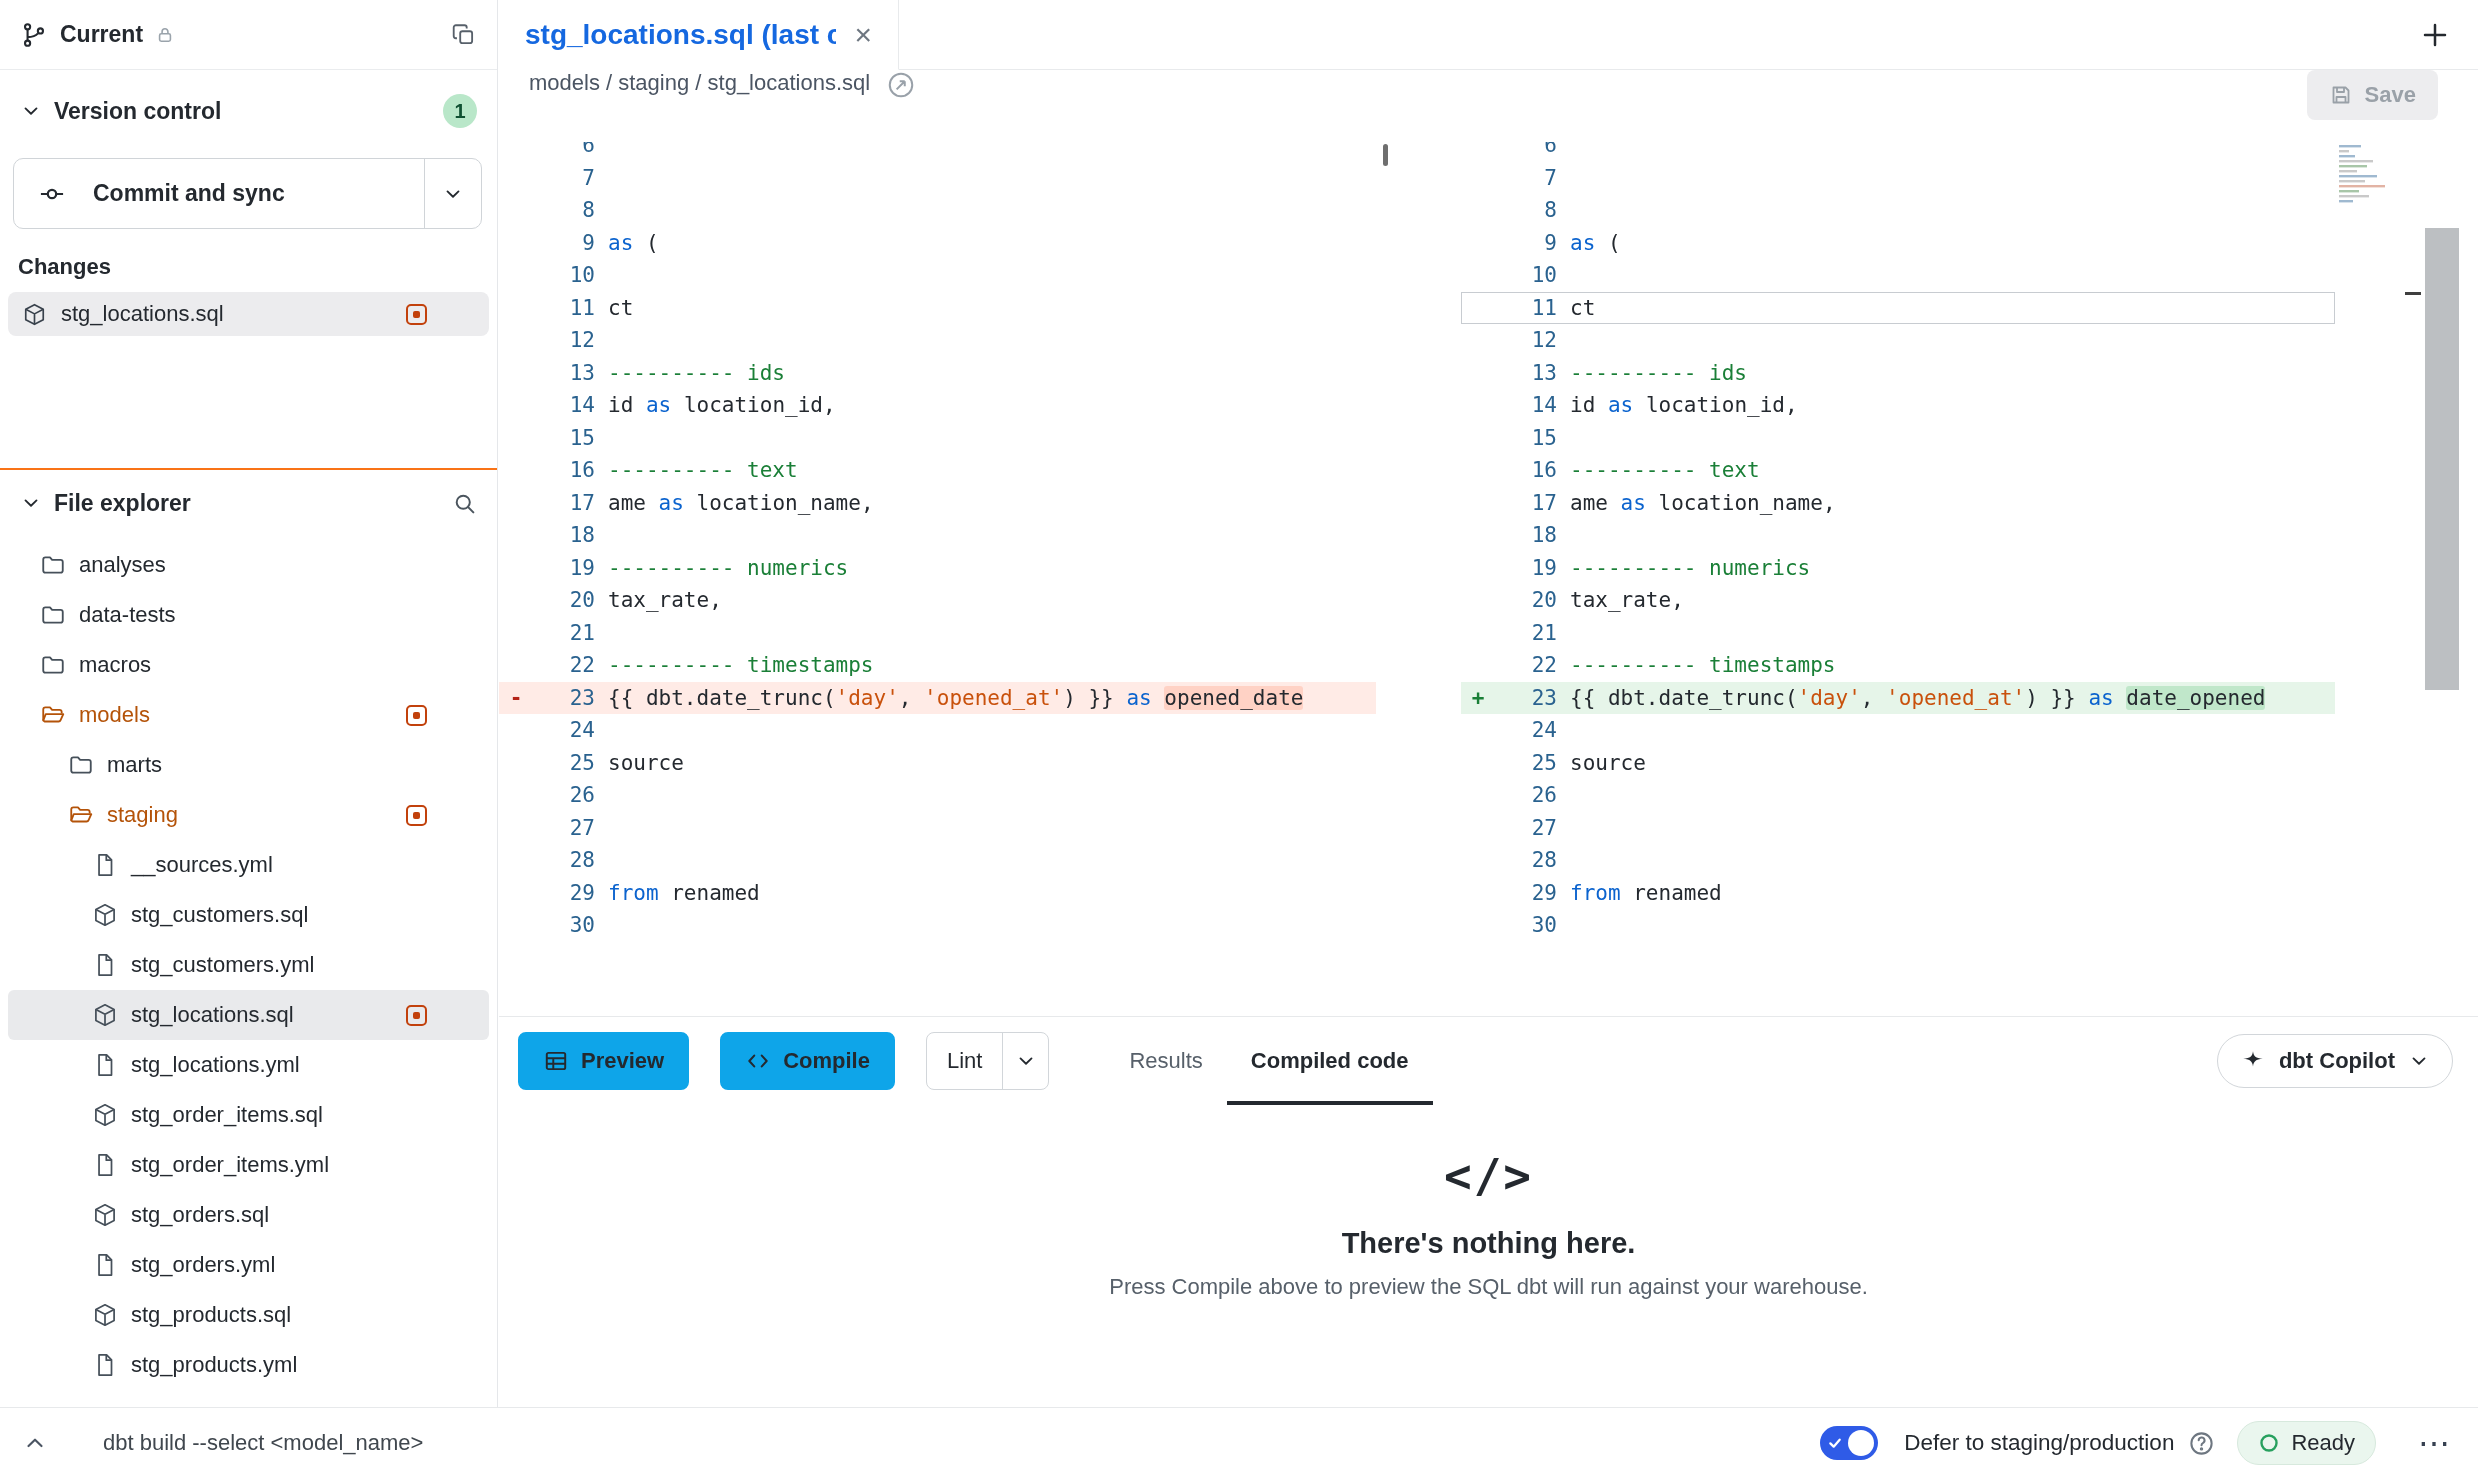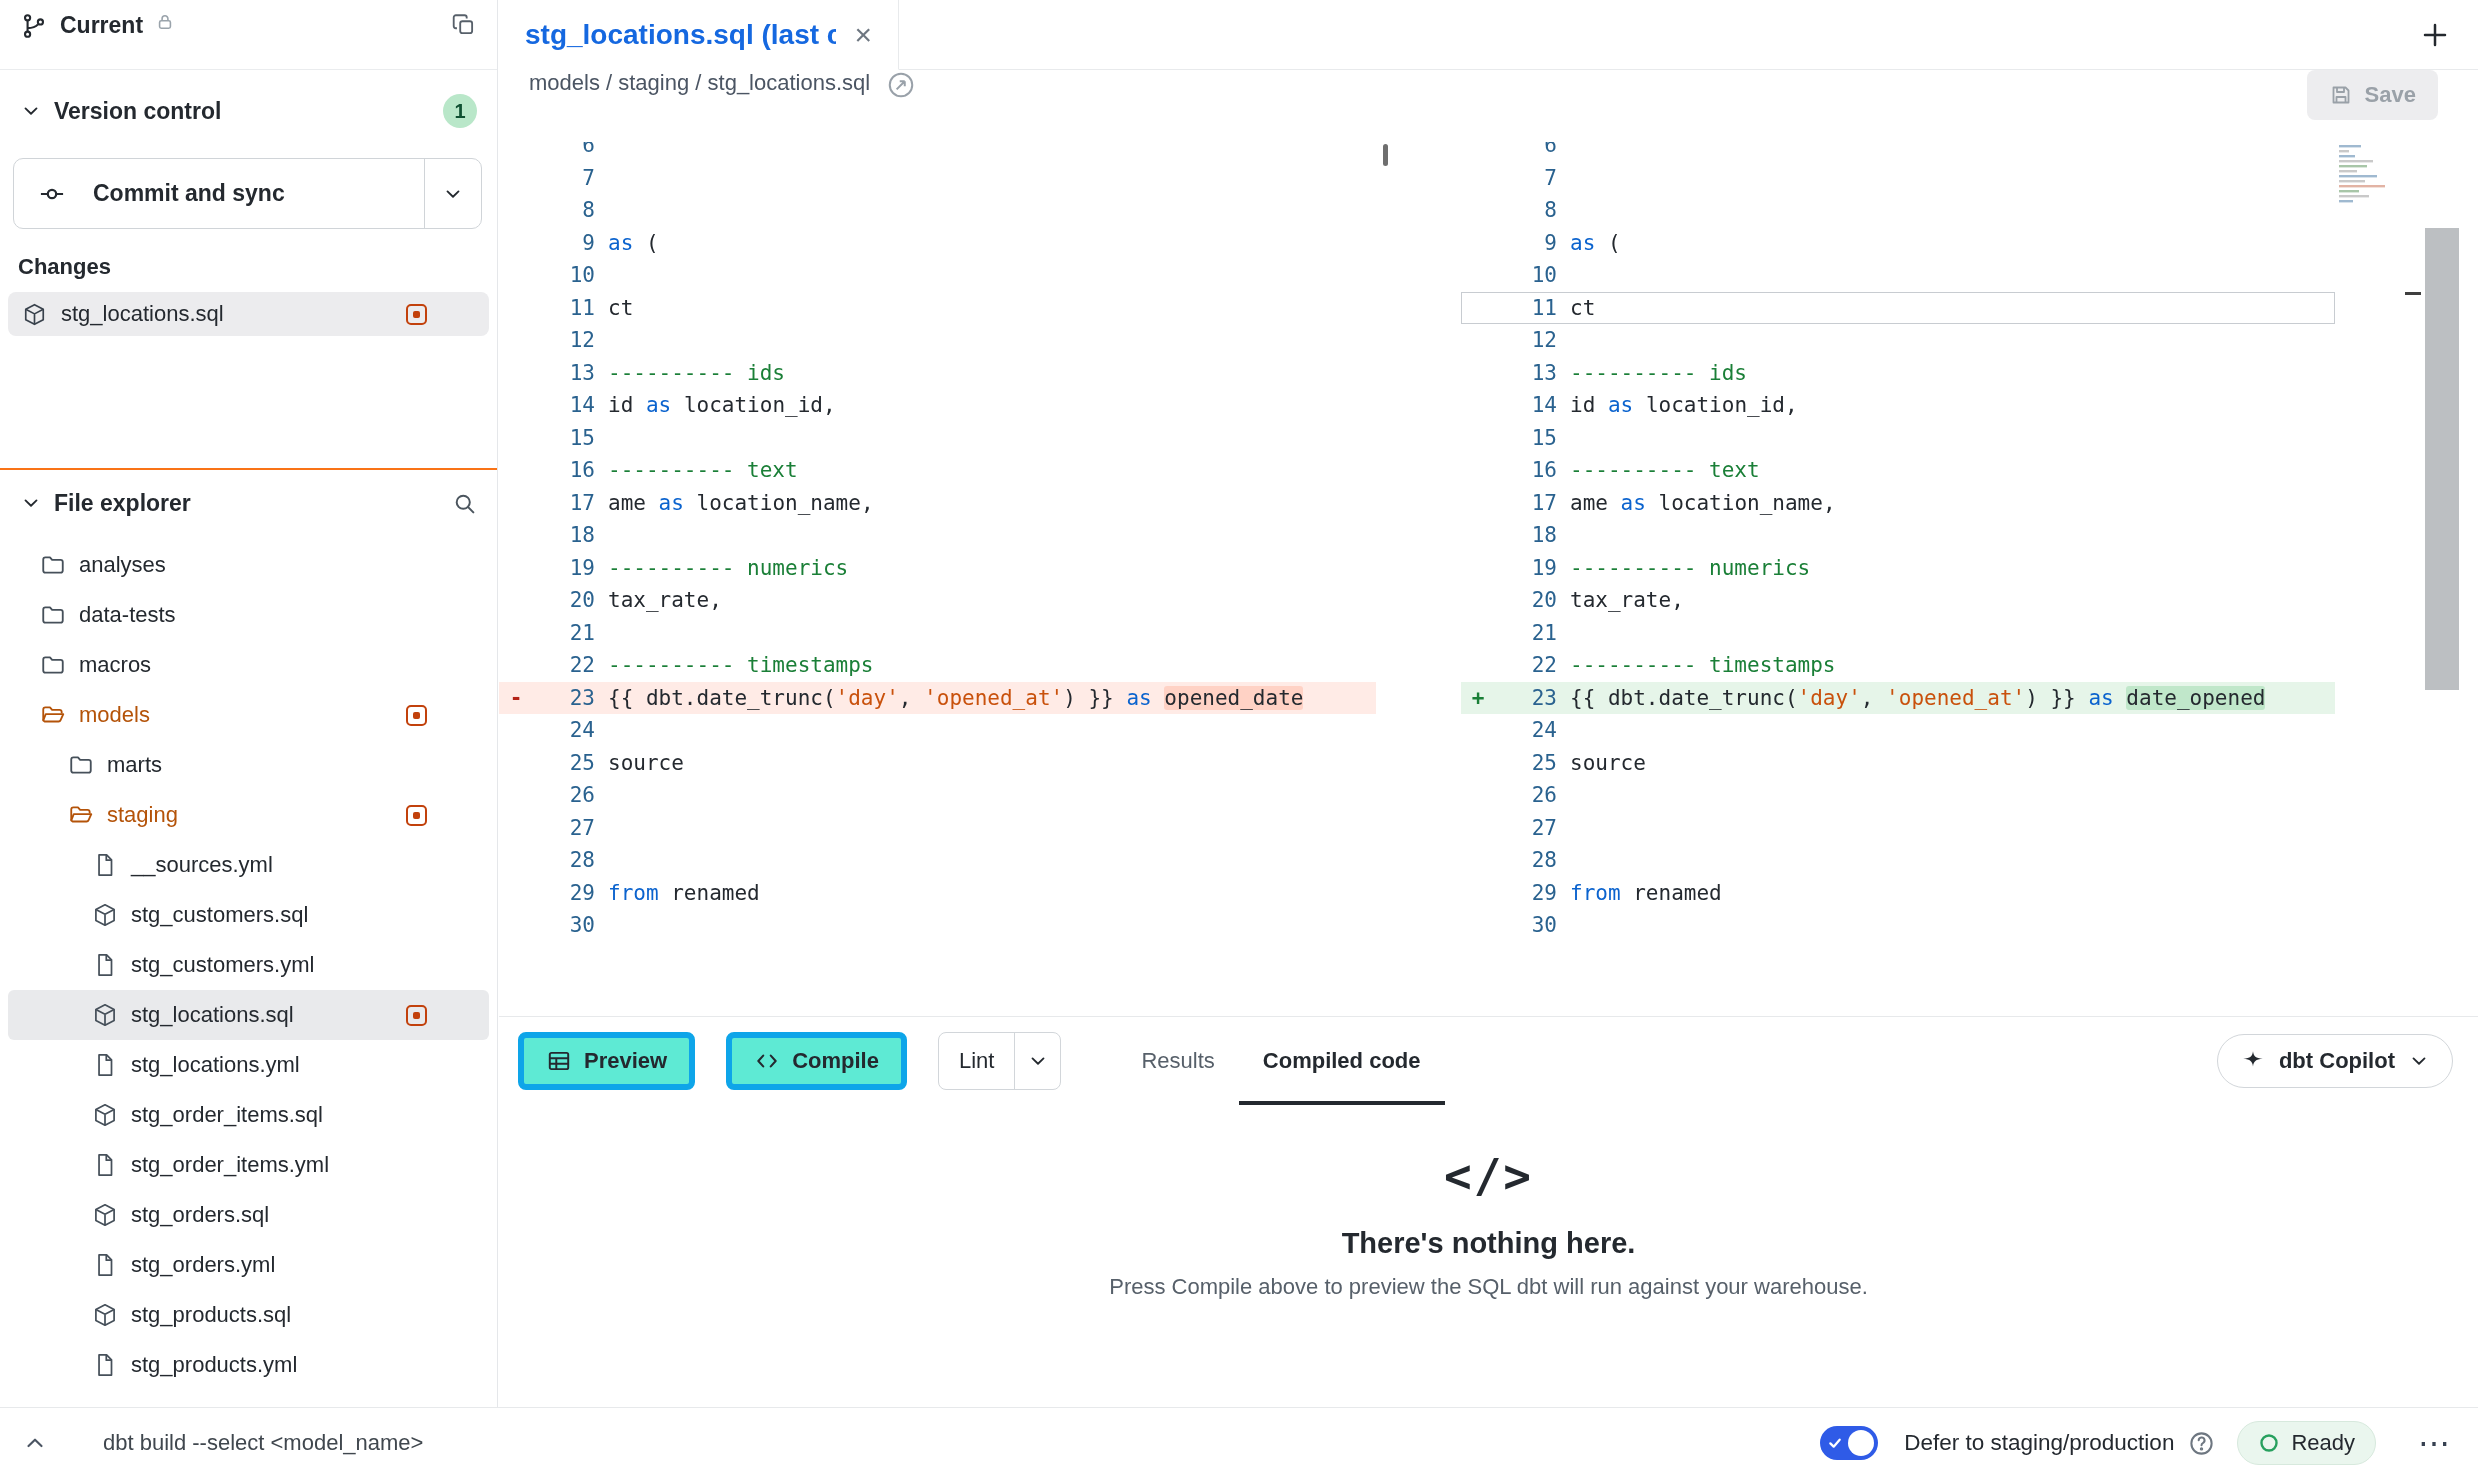--- a/index.html
+++ b/index.html
@@ -4,21 +4,21 @@
 <style>
 *{box-sizing:border-box;margin:0;padding:0}
 html,body{width:2478px;height:1478px}
 body{font-family:"Liberation Sans",sans-serif;background:#fff;color:#24292f;overflow:hidden}
 .app{position:relative;width:2478px;height:1478px;overflow:hidden;background:#fff}
 .icon{display:inline-flex;align-items:center;justify-content:center;flex:none}
 .icon svg{width:100%;height:100%}
 
 
 .sidebar{position:absolute;left:0;top:0;width:498px;height:1407px;border-right:1px solid #e5e7ea;background:#fff}
-.sb-top{height:70px;border-bottom:1px solid #eaecee;display:flex;align-items:flex-start;padding:12px 20px;gap:12px}
+.sb-top{height:70px;border-bottom:1px solid #eaecee;display:flex;align-items:center;padding:12px 20px;gap:12px}
 .branch-icon{width:28px;height:28px;color:#24292f}
 .branch-label{font-size:23px;font-weight:700}
 .lock-icon{width:20px;height:20px;color:#9aa3ab}
 .copy-icon{width:26px;height:26px;color:#57606a;margin-left:auto}
 .vc-header{display:flex;align-items:center;padding:24px 20px 0 20px;gap:12px}
 .chev{width:22px;height:22px;color:#24292f}
 .sec-title{font-size:23px;font-weight:700}
 .count-badge{margin-left:auto;width:34px;height:34px;border-radius:50%;background:var(--badge-green-bg,#b9e7c9);color:var(--badge-green-text,#0f5132);font-size:20px;font-weight:700;display:flex;align-items:center;justify-content:center}
 .commit-btn{position:absolute;left:13px;right:15px;top:158px;height:71px;border:1px solid #d0d4d8;border-radius:10px;display:flex;align-items:stretch;background:#fff}
 .commit-main{flex:1;display:flex;align-items:center;gap:27px;padding:0 24px;font-size:23px;font-weight:600}
@@ -79,21 +79,21 @@
 .code-row.current{outline:1px solid #c8ccd1;outline-offset:-1px}
 .lscroll-thumb{position:absolute;left:884px;top:2px;width:5px;height:22px;background:#6f6f6f;border-radius:3px}
 .minimap{position:absolute;left:1836px;top:0;width:64px;height:160px}
 .ruler-mark{position:absolute;left:1906px;top:150px;width:16px;height:3px;background:#3f3f3f}
 .vscroll{position:absolute;left:1925px;top:0;bottom:0;width:36px}
 .vscroll-thumb{position:absolute;left:1px;top:86px;width:34px;height:462px;background:#bcbfc2}
 
 
 .bpanel{position:absolute;left:0;top:1016px;width:1979px;height:391px;border-top:1px solid #e7e9eb;background:#fff}
 .bp-toolbar{display:flex;align-items:center;height:88px;padding-left:19px}
-.btn{height:58px;display:flex;align-items:center;gap:12px;padding:0 22px;border:6px solid #0ea5e9;border-radius:8px;background:#5eead4;font-size:22px;font-weight:600;margin-right:31px}
+.btn{height:58px;display:flex;align-items:center;gap:12px;padding:0 22px;border:3px solid #0ea5e9;border-radius:8px;background:#0ea5e9;font-size:22px;font-weight:600;margin-right:31px}
 .btn .icon{width:26px;height:26px}
 .btn-split{display:flex;align-items:stretch;height:58px;border:1px solid #d2d6da;border-radius:8px;overflow:hidden;background:#fff}
 .btn-split .label-part{display:flex;align-items:center;padding:0 20px;font-size:22px;font-weight:400}
 .btn-split .caret-part{width:46px;border-left:1px solid #d2d6da;display:flex;align-items:center;justify-content:center}
 .bp-tab{height:88px;display:flex;align-items:center;padding:0 24px;font-size:22px;color:#57606a}
 .bp-tab.first{margin-left:56px}
 .bp-tab.active{color:#24292f;font-weight:600;box-shadow:inset 0 -4px 0 #24292f}
 .copilot{margin-left:auto;margin-right:25px;height:54px;display:flex;align-items:center;gap:13px;padding:0 22px;border:1px solid #d2d6da;border-radius:27px;font-size:22px;font-weight:600;background:#fff}
 .copilot-icon{width:26px;height:26px;color:#24292f}
 .bp-empty{margin-top:44px;text-align:center}

